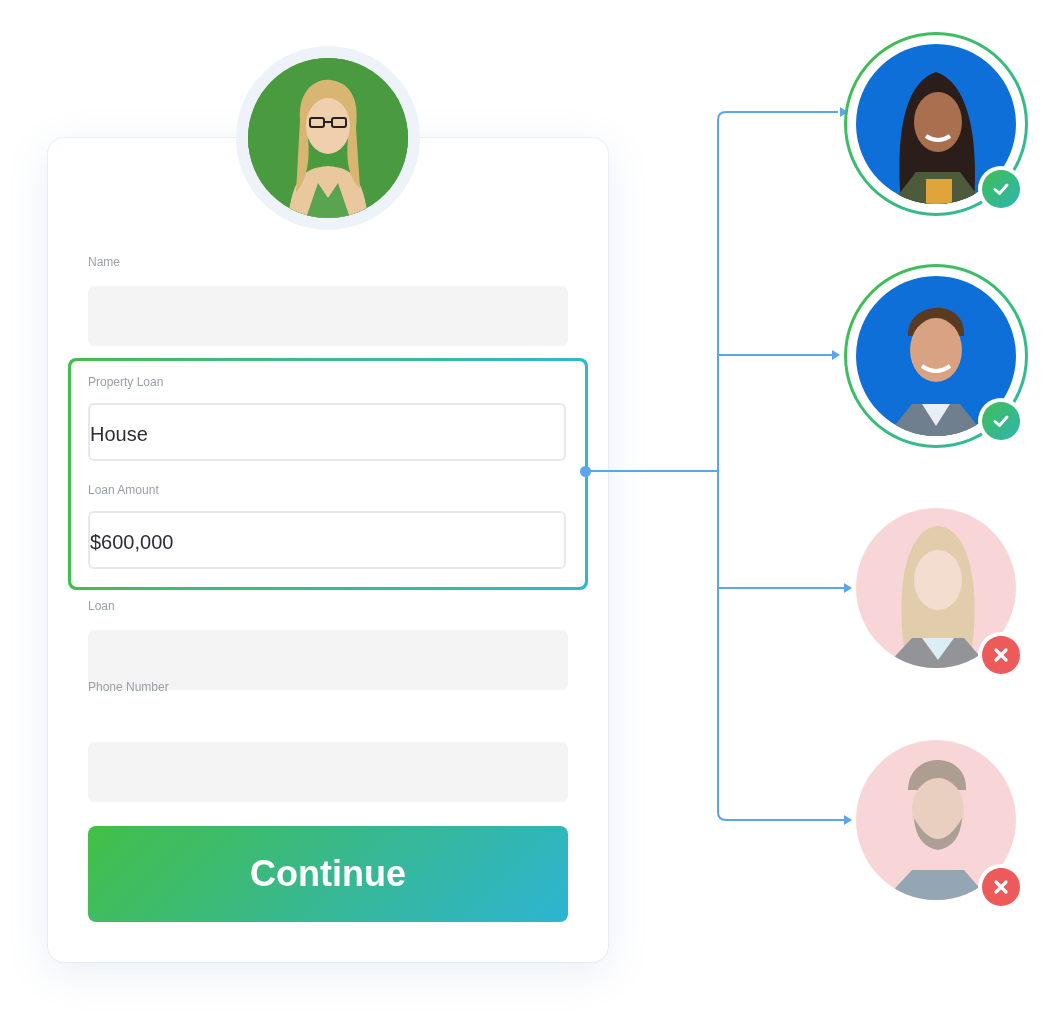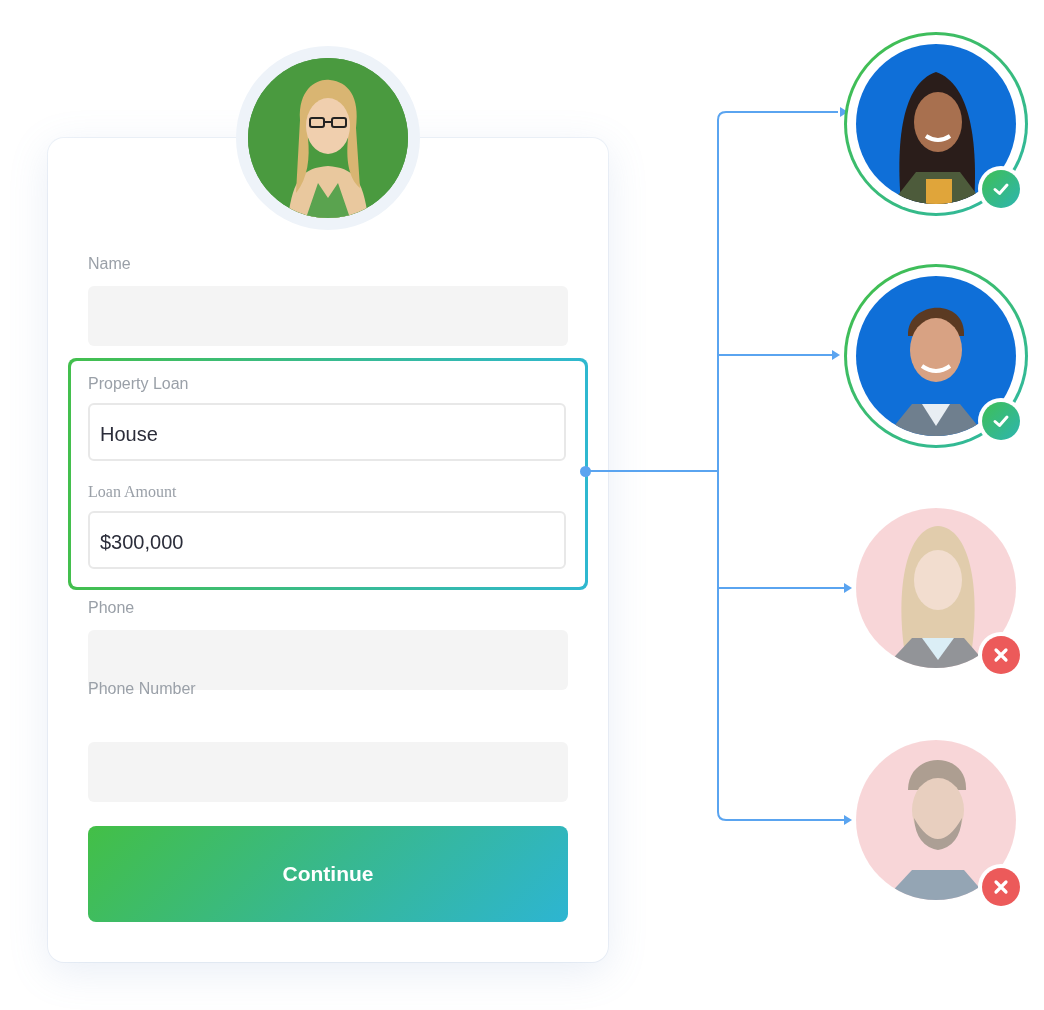--- a/index.html
+++ b/index.html
@@ -3,30 +3,30 @@
 <meta charset="utf-8">
 <style>
   html, body { margin:0; padding:0; background:#ffffff; }
   body { width:1044px; height:1010px; position:relative; overflow:hidden; font-family:"Liberation Sans", sans-serif; }
   .card { position:absolute; left:48px; top:138px; width:560px; height:824px; background:#fff; border-radius:16px;
           box-shadow:0 10px 40px rgba(120,150,200,0.16), 0 0 0 1px rgba(230,236,245,0.6); }
   .avatar-ring { position:absolute; left:236px; top:46px; width:184px; height:184px; border-radius:50%;
           background:#eef3f9; }
   .avatar-main { position:absolute; left:248px; top:58px; width:160px; height:160px; border-radius:50%; overflow:hidden;
           background:radial-gradient(circle at 50% 40%, #4fa043 0%, #3f8f35 100%); }
-  .label { position:absolute; left:88px; font-size:16px; color:#9aa0a8; }
+  .label { position:absolute; left:88px; font-size:12px; color:#9aa0a8; }
   .field { position:absolute; left:88px; width:480px; height:60px; border-radius:6px; background:#f4f4f4; }
   .field-filled { position:absolute; left:88px; width:478px; height:58px; border-radius:6px; background:#fff; border:2px solid #e8e8e8;
-          font-size:20px; color:#2b2d3a; line-height:58px; padding-left:10px; box-sizing:border-box; }
+          font-size:20px; color:#2b2d3a; line-height:58px; box-sizing:border-box; }
   .hl-box { position:absolute; left:68px; top:358px; width:520px; height:232px; border-radius:8px; padding:3px; box-sizing:border-box;
           background:linear-gradient(90deg,#43bf4d 0%,#2fb8d0 100%); }
   .hl-inner { width:100%; height:100%; background:#fff; border-radius:6px; }
   .btn { position:absolute; left:88px; top:826px; width:480px; height:96px; border-radius:8px;
          background:linear-gradient(135deg,#43bf46 0%,#38b88e 50%,#2db5d2 100%);
-         color:#fff; font-size:21px; font-weight:bold; display:flex; align-items:center; justify-content:center; border:none; }
+         color:#fff; font-size:36px; font-weight:bold; display:flex; align-items:center; justify-content:center; border:none; }
   .dot { position:absolute; left:580px; top:466px; width:11px; height:11px; border-radius:50%; background:#5aa4f0; }
   .person { position:absolute; width:160px; height:160px; border-radius:50%; overflow:hidden; }
   .ring { position:absolute; width:184px; height:184px; border-radius:50%; padding:3px; box-sizing:border-box;
           background:linear-gradient(135deg,#43bf46 0%,#2fb8a8 100%); }
   .ring-inner { width:100%; height:100%; border-radius:50%; background:#fff; }
   .badge { position:absolute; width:46px; height:46px; border-radius:50%; background:#fff; }
   .badge-inner { position:absolute; left:4px; top:4px; width:38px; height:38px; border-radius:50%; display:flex; align-items:center; justify-content:center; }
   .ok { background:linear-gradient(135deg,#3fbf55 0%,#2db5b0 100%); }
   .no { background:#ec5a5a; }
   .faded { opacity:0.55; }
@@ -53,24 +53,24 @@
 <div class="label" style="top:255px;">Name</div>
 <div class="field" style="top:286px;"></div>
 
 <div class="hl-box">
     <div class="hl-inner"></div>
   </div>
 
 <div class="label" style="top:375px;">Property Loan</div>
 <div class="field-filled" style="top:403px;">House</div>
 
-<div class="label" style="top:483px;font-family:Liberation Serif, serif;">Loan Amount</div>
-<div class="field-filled" style="top:511px;">$300,000</div>
+<div class="label" style="top:483px;">Loan Amount</div>
+<div class="field-filled" style="top:511px;">$600,000</div>
 
-<div class="label" style="top:599px;">Phone</div>
+<div class="label" style="top:599px;">Loan</div>
 <div class="field" style="top:630px;"></div>
 
 <div class="label" style="top:680px;">Phone Number</div>
 <div class="field" style="top:742px;"></div>
 
 <button class="btn">Continue</button>
 
 <svg style="position:absolute;left:0;top:0;" width="1044" height="1010">
   <g fill="none" stroke="#5aa4f0" stroke-width="2">
     <line x1="586" y1="471" x2="718" y2="471"></line>

